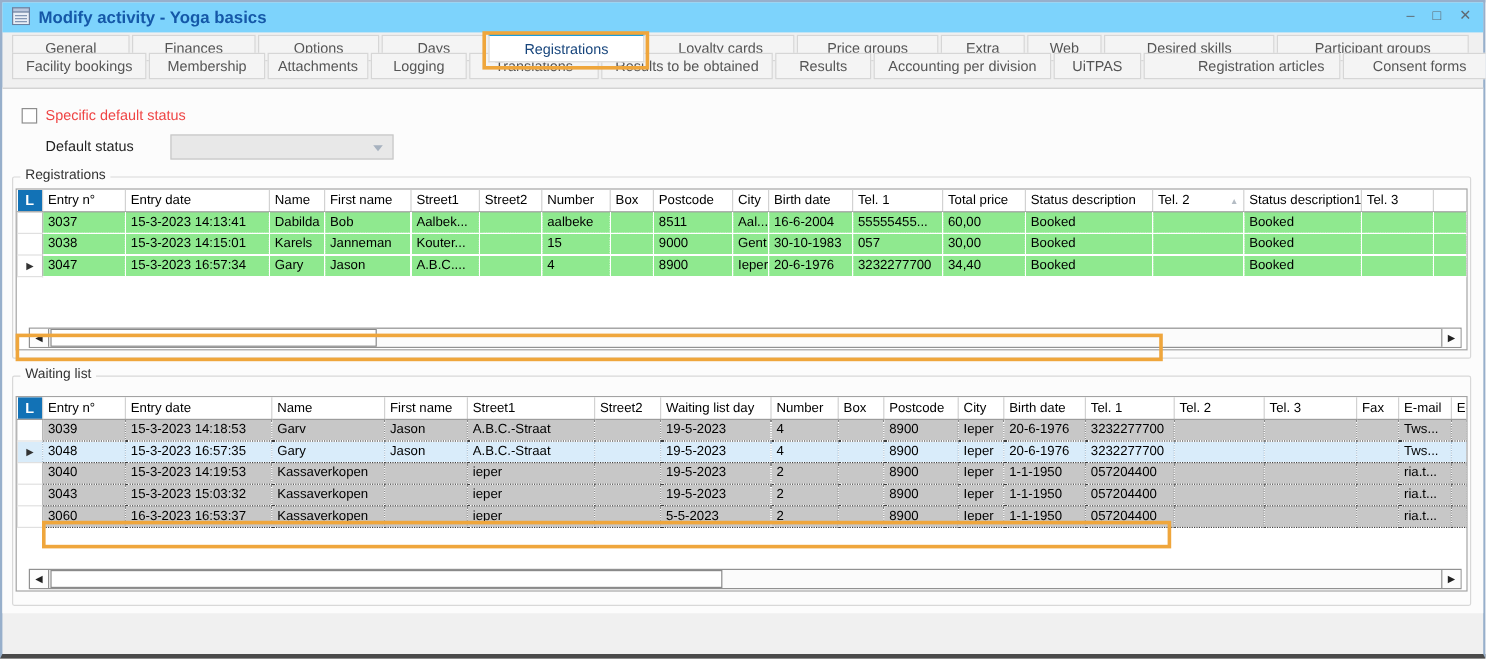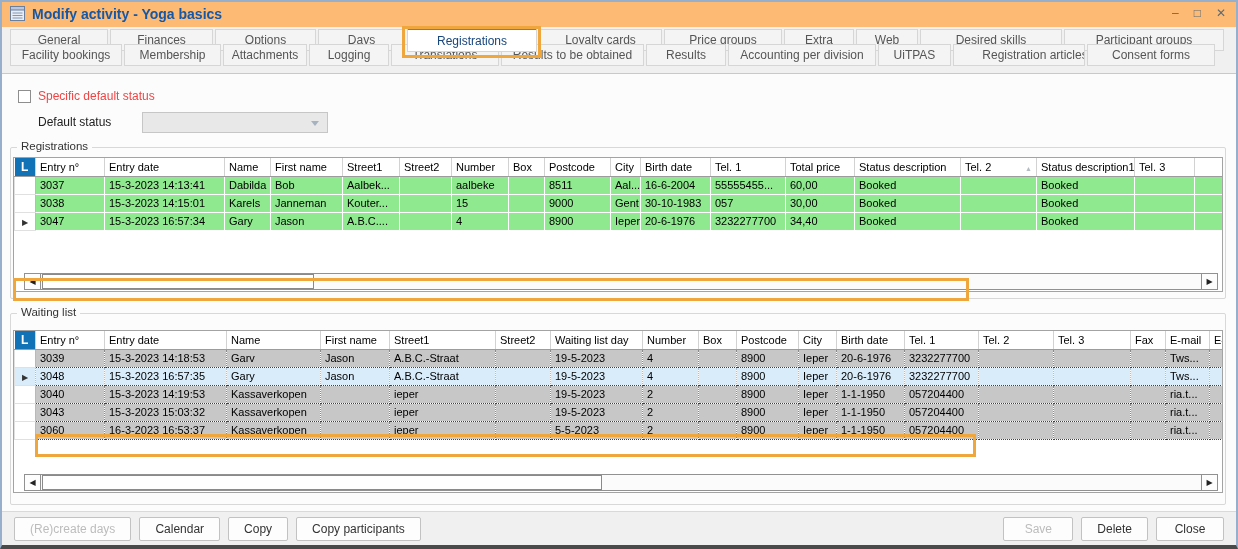--- a/index.html
+++ b/index.html
@@ -1,21 +1,21 @@
 <!DOCTYPE html>
 <html><head>
 <meta charset="utf-8">
 <style>
   html,body{margin:0;padding:0;width:1238px;height:549px;overflow:hidden;background:#fff;
     font-family:"Liberation Sans","DejaVu Sans",sans-serif;}
   *{box-sizing:border-box;}
   .window{position:relative;width:1238px;height:549px;background:#f0f0f0;
     border:2px solid #97afcb;border-bottom:4px solid #4a4a4a;}
   
-  .titlebar{position:absolute;left:0;top:0;width:100%;height:25px;background:#fdba74;}
+  .titlebar{position:absolute;left:0;top:0;width:100%;height:25px;background:#7dd3fc;}
   .title-icon{position:absolute;left:8px;top:4px;width:15px;height:15px;}
   .title-text{position:absolute;left:30px;top:4px;font-size:14px;font-weight:bold;color:#1558a8;}
   .win-controls{position:absolute;right:10px;top:2px;display:flex;gap:15px;color:#5f6a72;font-size:12px;}
   .win-controls span{cursor:default;line-height:18px;}
   
   .tabrow{position:absolute;left:8px;display:flex;height:22px;}
   .tabrow1{top:27px;}
   .tabrow2{top:42px;}
   .tab{height:22px;margin-right:2px;background:#f4f4f4;border:1px solid #d6d6d6;
     font-size:12px;color:#555;display:flex;align-items:center;justify-content:center;
@@ -115,21 +115,21 @@
   <div class="tabrow tabrow2" id="tabrow2">
       <div class="tab" style="width: 112px;">Facility bookings</div>
       <div class="tab" style="width: 97px;">Membership</div>
       <div class="tab" style="width: 84px;">Attachments</div>
       <div class="tab" style="width: 80px;">Logging</div>
       <div class="tab" style="width: 108px;">Translations</div>
       <div class="tab" style="width: 143px;">Results to be obtained</div>
       <div class="tab" style="width: 80px;">Results</div>
       <div class="tab" style="width: 148px;">Accounting per division</div>
       <div class="tab" style="width: 73px;">UiTPAS</div>
-      <div class="tab" style="width: 132px; padding-left: 32px;">Registration articles</div>
+      <div class="tab" style="width: 164px; padding-left: 32px;">Registration articles</div>
       <div class="tab" style="width: 128px;">Consent forms</div>
     </div>
 
   <div class="content">
 
     <div class="chk-row">
       <div class="checkbox"></div>
       <span class="chk-label">Specific default status</span>
     </div>
     <span class="dd-label">Default status</span>
@@ -419,31 +419,18 @@
         <div class="hscroll">
           <div class="sb-btn sb-left">◀</div>
           <div class="sb-thumb" style="left:17px;width:560px;"></div>
           <div class="sb-btn sb-right">▶</div>
         </div>
       </div>
     </div>
 
   </div>
 
-  <div class="footer">
-    <div class="btn-group-left" id="btnsLeft">
-        <div class="btn disabled btn--re-create-days">(Re)create days</div>
-        <div class="btn btn-calendar">Calendar</div>
-        <div class="btn btn-copy">Copy</div>
-        <div class="btn btn-copy-participants">Copy participants</div>
-      </div>
-    <div class="btn-group-right" id="btnsRight">
-        <div class="btn disabled btn-save">Save</div>
-        <div class="btn btn-delete">Delete</div>
-        <div class="btn btn-close">Close</div>
-      </div>
-  </div>
 
   <div class="hl hl-tab"></div>
   <div class="hl hl-reg-row"></div>
   <div class="hl hl-wait-row"></div>
 
 </div>
 
 </body></html>

